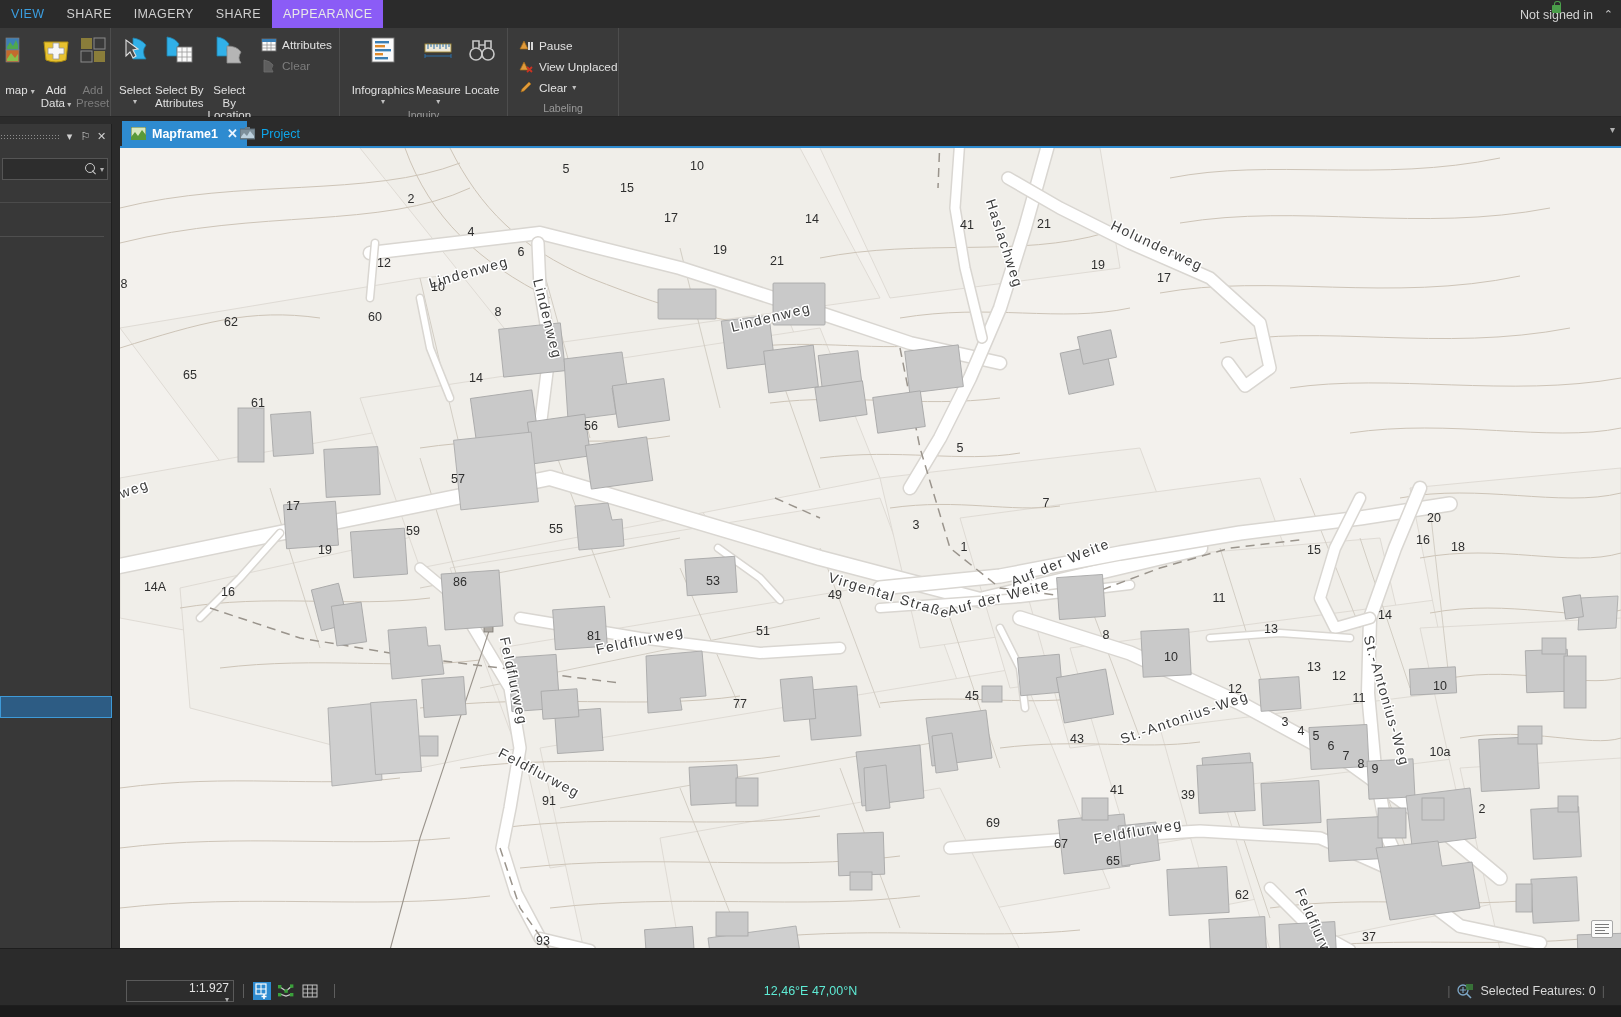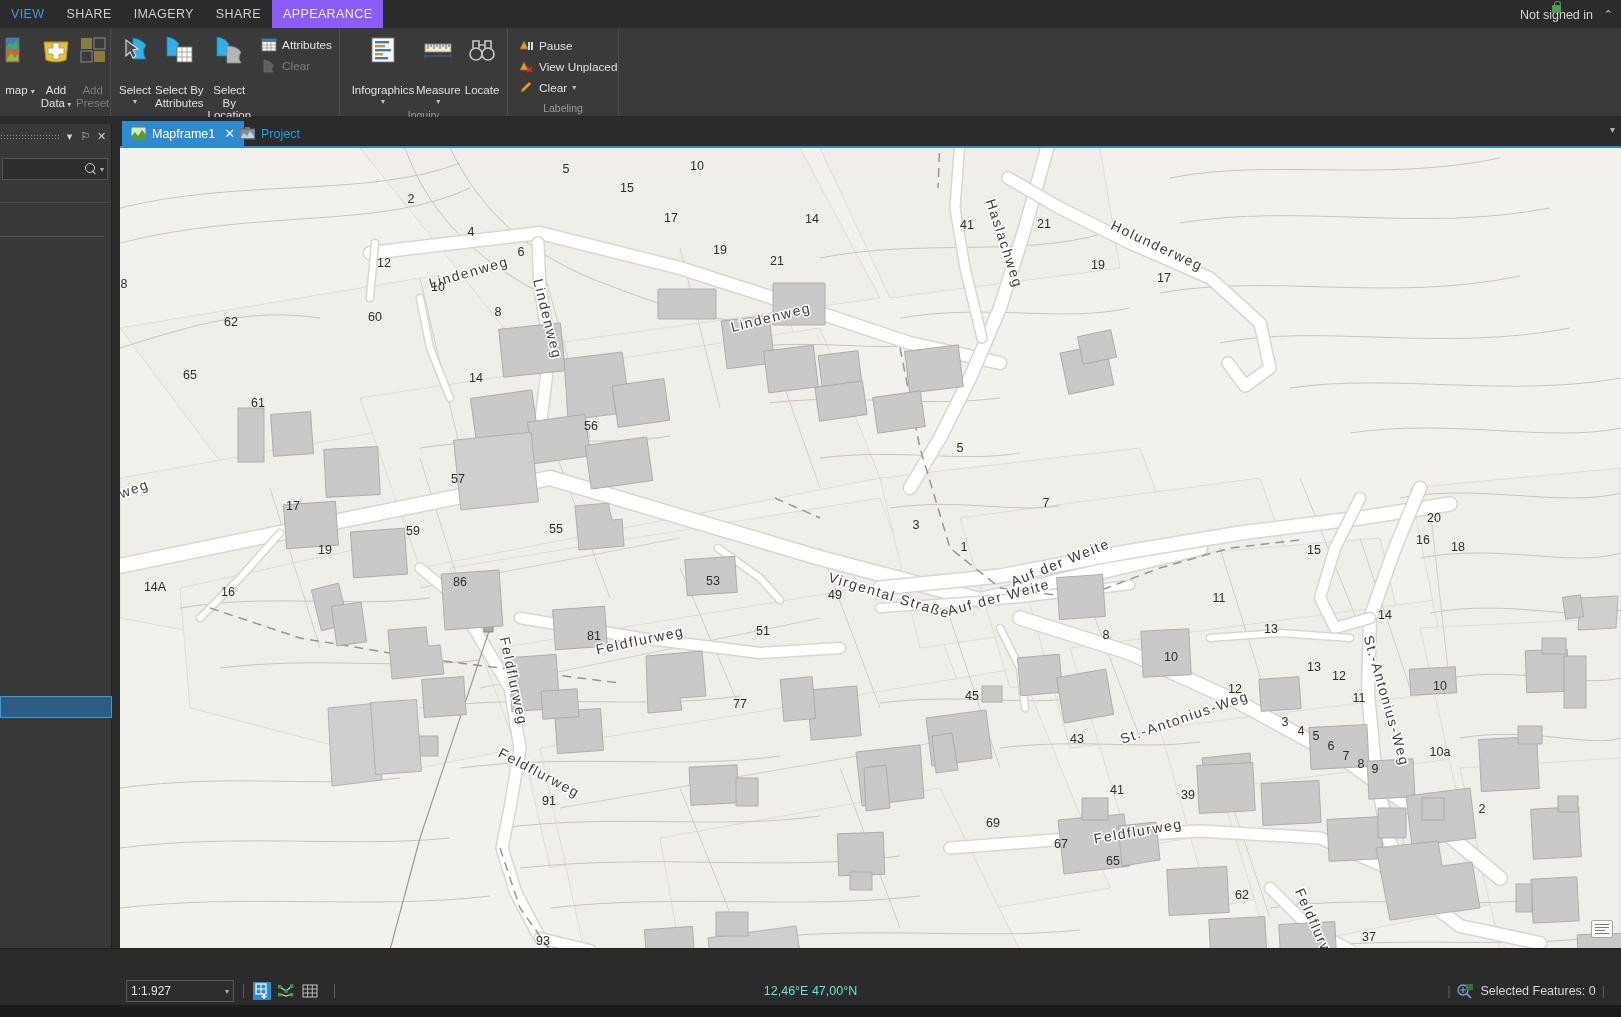--- a/index.html
+++ b/index.html
@@ -75,21 +75,21 @@
 
   
   .viewtabs {
     position: absolute; top: 117px; left: 0; width: 1621px; height: 29px;
     background: #2b2b2b;
   }
   .vtab {
     position:absolute; top:4px; height:25px; display:flex; align-items:center;
     gap:6px; padding: 0 9px; font-size:12.5px; cursor:default;
   }
-  .vtab.sel { background:#2e8bd0; color:#ffffff; }
+  .vtab.sel { background:#2e8bd0; color:#ffffff;font-weight:bold; }
   .vtab.unsel { color:#0ea5e9; }
   .vtab .x { font-size: 13px; color:#e8f4ff; margin-left:3px; }
   .tabico { width:15px; height:13px; position:relative; }
   .vtabs-caret{ position:absolute; right:6px; top:7px; color:#b0b0b0; font-size:10px;}
 
   
   .leftpane {
     position:absolute; top:124px; left:0; width:111px; height:832px;
     background:#383838; border-right:1px solid #1f1f1f;
   }
@@ -126,22 +126,22 @@
   }
   .map-corner-ico i { position:absolute; left:3px; height:1.4px; background:#7a7a7a; }
 
   
   .statusbar {
     position:absolute; left:0; bottom:0; width:1621px; height:69px; background:#2b2b2b;
   }
   .sb-row { position:absolute; left:0; top:29px; width:1621px; height:28px; display:flex; align-items:center;}
   .scale-box {
     margin-left:126px; width:98px; height:20px; background:#2d2d2d; border:1px solid #5a5a5a;
-    display:flex; align-items:center; justify-content:space-between; padding:0 4px;
-    font-size:12px; color:#e4e4e4;
+    display:flex; align-items:flex-end; justify-content:space-between; padding:0 4px;
+    font-size:12px; color:#e4e4e4;flex-direction:column;
   }
   .sb-sep { width:1px; height:14px; background:#5e5e5e; margin:0 9px;}
   .sb-ico { width:18px; height:18px; position:relative; margin-right:6px; }
   .coords { position:absolute; left:0; top:29px; width:1621px; height:28px; line-height:28px;
             text-align:center; font-size:12.5px; color:#5eead4; pointer-events:none;}
   .selfeat { position:absolute; right:16px; top:29px; height:28px; display:flex; align-items:center; gap:6px;
              font-size:12.5px; color:#d8d8d8;}
   .sb-topline{position:absolute;left:0;top:0;width:1621px;height:1px;background:#1e1e1e;}
   .sb-botline{position:absolute;left:0;bottom:11px;width:1621px;height:1px;background:#1e1e1e;}
   .taskbar-hint{position:absolute;left:0;bottom:0;width:1621px;height:11px;background:#1b1b1b;}

